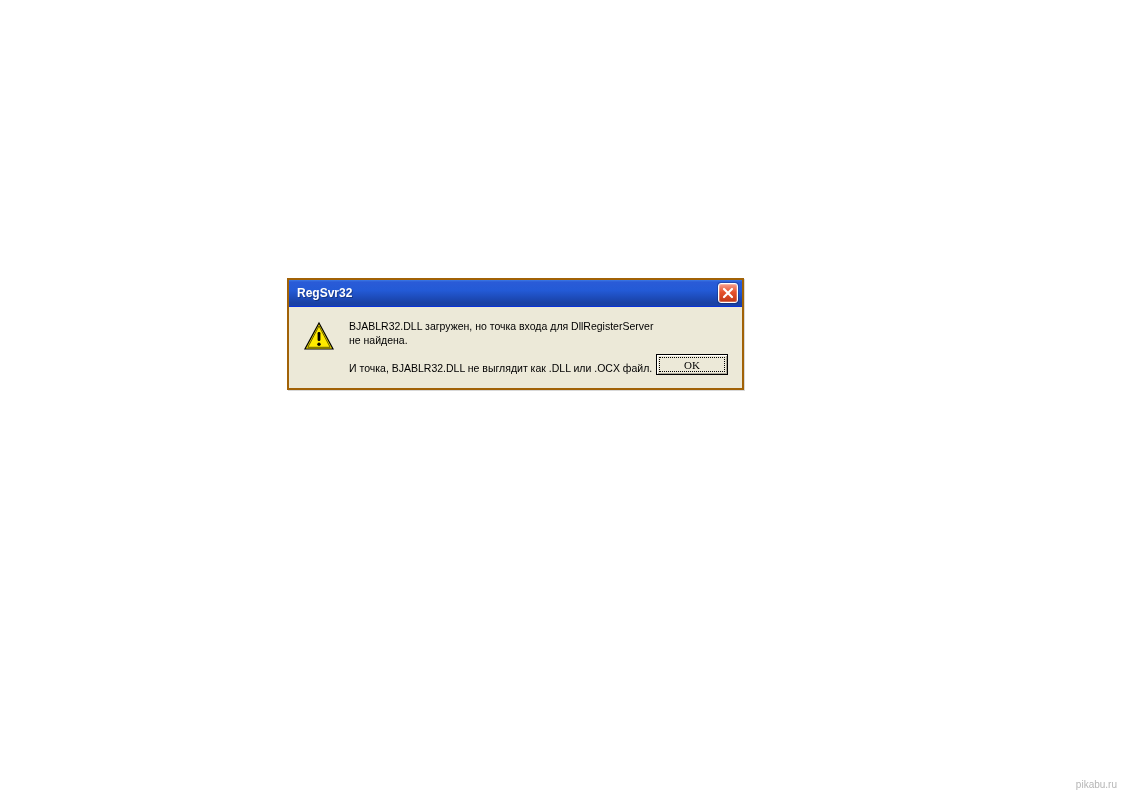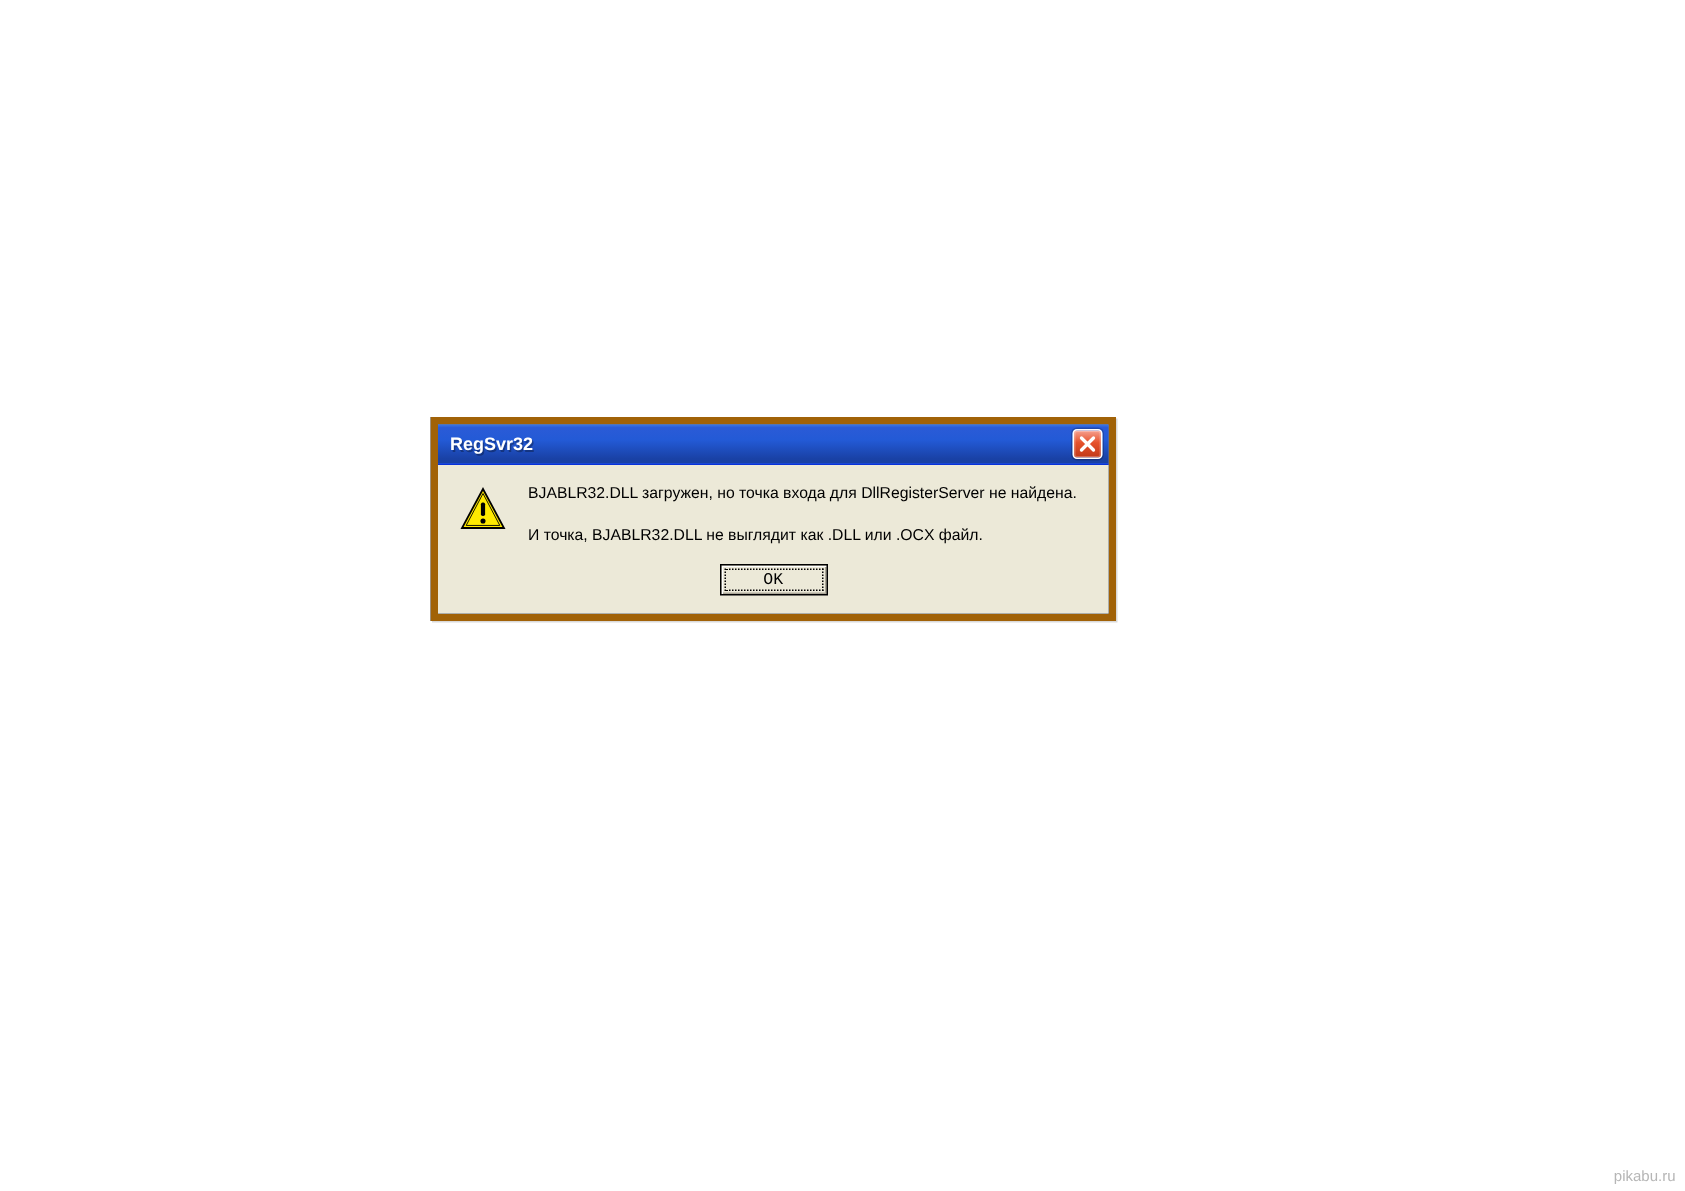--- a/index.html
+++ b/index.html
@@ -10,22 +10,22 @@
       font-family: Tahoma, Verdana, sans-serif;
       font-size: 11px;
       position: relative;
     }
 
     .dialog {
       position: absolute;
       left: 287px;
       top: 278px;
       width: 457px;
-      border: 5px solid #a16207;
-      background: #3b82f6;
+      border: 2px solid #a16207;
+      background: #0c4a6e;
       box-shadow: 1px 1px 0 rgba(0,0,0,0.15);
     }
 
     .titlebar {
       height: 27px;
       background: linear-gradient(to bottom,
         #3b77e3 0%,
         #2a5bd7 8%,
         #235ad6 40%,
         #1941a5 88%,
@@ -57,21 +57,21 @@
       cursor: pointer;
       box-shadow: inset 0 0 0 1px rgba(255,255,255,0.25), 0 0 0 1px rgba(0,0,0,0.2);
     }
 
     .close-btn svg { display: block; }
 
     .content {
       padding: 12px 14px 12px 14px;
       background: #ece9d8;
       display: flex;
-      flex-direction: column;
+      flex-direction: row;
     }
 
     .msg-row {
       display: flex;
       align-items: flex-start;
       gap: 14px;
     }
 
     .icon-holder {
       flex: 0 0 auto;
@@ -97,26 +97,27 @@
     }
 
     .ok-btn {
       min-width: 72px;
       height: 21px;
       background: #ece9d8;
       border: 1px solid #000;
       box-shadow: inset 1px 1px 0 #fff, inset -1px -1px 0 #aca899;
       outline: 1px dotted #000;
       outline-offset: -4px;
-      font-family: Liberation Mono, monospace;
+      font-family: Liberation Serif, serif;
       font-size: 11px;
       cursor: pointer;
       display: flex;
       align-items: center;
       justify-content: center;
+      margin-top: 23px;
     }
 
     .watermark {
       position: absolute;
       right: 6px;
       bottom: 4px;
       font-size: 10px;
       color: #b6b6b6;
       font-family: Liberation Sans, sans-serif;
     }

